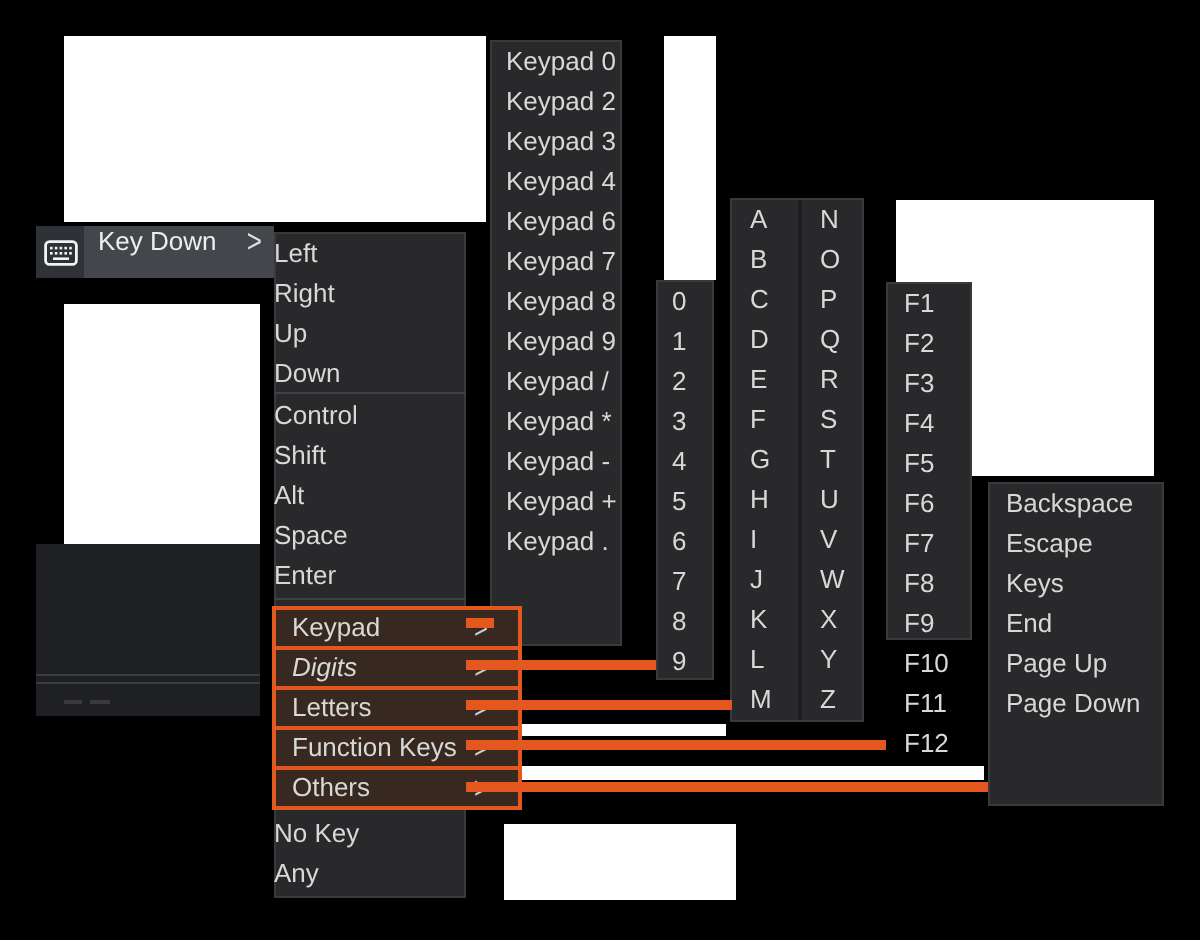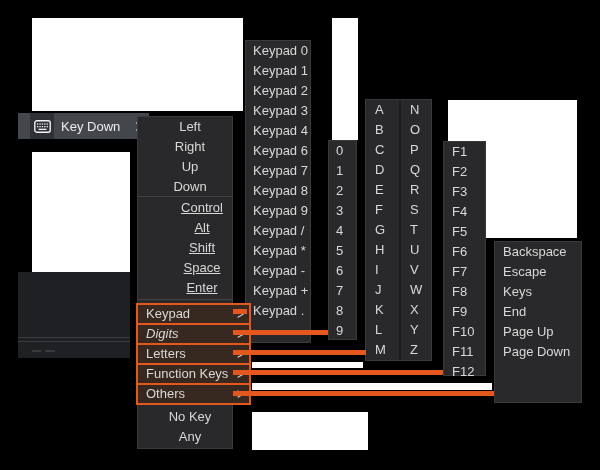--- a/index.html
+++ b/index.html
@@ -9,40 +9,40 @@
   }
   .abs{position:absolute;box-sizing:border-box;}
   .white{background:var(--window_white,#fff);z-index:1;}
   .darkwin{background:var(--dark_panel,#202124);z-index:1;}
   .panel{
     background:var(--menu_bg,#29292b);
     border:1px solid var(--menu_border,#3a3a3c);
     z-index:2;
   }
   .mi{height:20px;line-height:20px;white-space:nowrap;overflow:hidden;}
-  .pad-main .mi{padding-left:10px;text-align:center;}
+  .pad-main .mi{}
   .pad-key .mi{padding-left:7px;}
   .pad-dig .mi{padding-left:7px;}
   .pad-let .mi{padding-left:9px;}
   .pad-fk  .mi{padding-left:8px;}
   .pad-oth .mi{padding-left:8px;}
   .sep{position:absolute;left:137px;width:96px;height:1px;background:var(--separator,#424244);z-index:2;}
   .srow{
     position:absolute;left:136px;width:98px;height:18px;z-index:3;
     border:2px solid var(--accent,#e4571e);
     background:var(--annotation_fill,#37291f);
     display:flex;align-items:center;justify-content:space-between;
-    padding:0 5px 0 8px;line-height:14px;
+    padding:0 15px 0 8px;line-height:14px;
   }
   .srow .chev{color:#cfcfcf;font-size:12px;transform:scaleY(1.25);}
   .oline{position:absolute;height:5px;background:var(--accent,#e4571e);z-index:3;}
   .hlrow{
     position:absolute;left:18px;top:113px;width:119px;height:26px;
     background:var(--highlight_bg,#43474c);z-index:2;
-    display:flex;align-items:center;color:#ededed;padding-left:12px;
+    display:flex;align-items:flex-start;color:#ededed;
   }
   .hlrow .tile{
     width:24px;height:26px;background:var(--icon_tile_bg,#2e3136);
     display:flex;align-items:center;justify-content:center;flex:0 0 24px;
   }
   .hlrow .lbl{padding-left:7px;flex:1;}
   .hlrow .chev{padding-right:6px;color:#dfdfdf;transform:scaleY(1.25);}
   .lettercol{position:absolute;top:0;bottom:0;}
   .coldiv{position:absolute;top:0;bottom:0;width:2px;background:#1d1d1f;}
   .faintmark{position:absolute;height:2px;background:#5a5a5a;opacity:.45;z-index:2;}
@@ -91,24 +91,24 @@
   </div>
 
   <div class="abs panel" style="left:137px;top:116px;width:96px;height:333px;"></div>
   <div class="abs pad-main" style="left:137px;top:117px;width:96px;z-index:2;">
       <div class="mi">Left</div>
       <div class="mi">Right</div>
       <div class="mi">Up</div>
       <div class="mi">Down</div>
     </div>
   <div class="sep" style="top:196px;"></div>
-  <div class="abs pad-main" style="left:137px;top:198px;width:120px;z-index:2;text-decoration:underline;">
+  <div class="abs pad-main" style="left:137px;top:198px;width:120px;z-index:2;">
       <div class="mi">Control</div>
+      <div class="mi">Shift</div>
       <div class="mi">Alt</div>
-      <div class="mi">Shift</div>
       <div class="mi">Space</div>
       <div class="mi">Enter</div>
     </div>
   <div class="sep" style="top:299px;"></div>
 
   <div class="srow" style="top:303px;">
     <span>Keypad</span>
     <span class="chev">&gt;</span>
   </div>
   <div class="srow" style="top:323px;font-style:italic;">
@@ -133,23 +133,22 @@
       <div class="mi">No Key</div>
       <div class="mi">Any</div>
     </div>
 
   <div class="oline" style="left:233px;top:309px;width:14px;"></div>
   <div class="oline" style="left:233px;top:330px;width:95px;"></div>
   <div class="oline" style="left:233px;top:350px;width:133px;"></div>
   <div class="oline" style="left:233px;top:370px;width:210px;"></div>
   <div class="oline" style="left:233px;top:391px;width:261px;"></div>
 
-  <div class="abs panel pad-key" style="left:245px;top:20px;width:66px;height:303px;margin-top:20px;">
+  <div class="abs panel pad-key" style="left:245px;top:20px;width:66px;height:303px;">
       <div class="mi">Keypad 0</div>
-      <div class="mi">Keypad 1</div>
       <div class="mi">Keypad 2</div>
       <div class="mi">Keypad 3</div>
       <div class="mi">Keypad 4</div>
       <div class="mi">Keypad 6</div>
       <div class="mi">Keypad 7</div>
       <div class="mi">Keypad 8</div>
       <div class="mi">Keypad 9</div>
       <div class="mi">Keypad /</div>
       <div class="mi">Keypad *</div>
       <div class="mi">Keypad -</div>
@@ -197,21 +196,21 @@
         <div class="mi">T</div>
         <div class="mi">U</div>
         <div class="mi">V</div>
         <div class="mi">W</div>
         <div class="mi">X</div>
         <div class="mi">Y</div>
         <div class="mi">Z</div>
       </div>
   </div>
 
-  <div class="abs panel pad-fk" style="left:443px;top:141px;width:43px;height:235px;">
+  <div class="abs panel pad-fk" style="left:443px;top:141px;width:43px;height:179px;">
       <div class="mi">F1</div>
       <div class="mi">F2</div>
       <div class="mi">F3</div>
       <div class="mi">F4</div>
       <div class="mi">F5</div>
       <div class="mi">F6</div>
       <div class="mi">F7</div>
       <div class="mi">F8</div>
       <div class="mi">F9</div>
       <div class="mi">F10</div>

